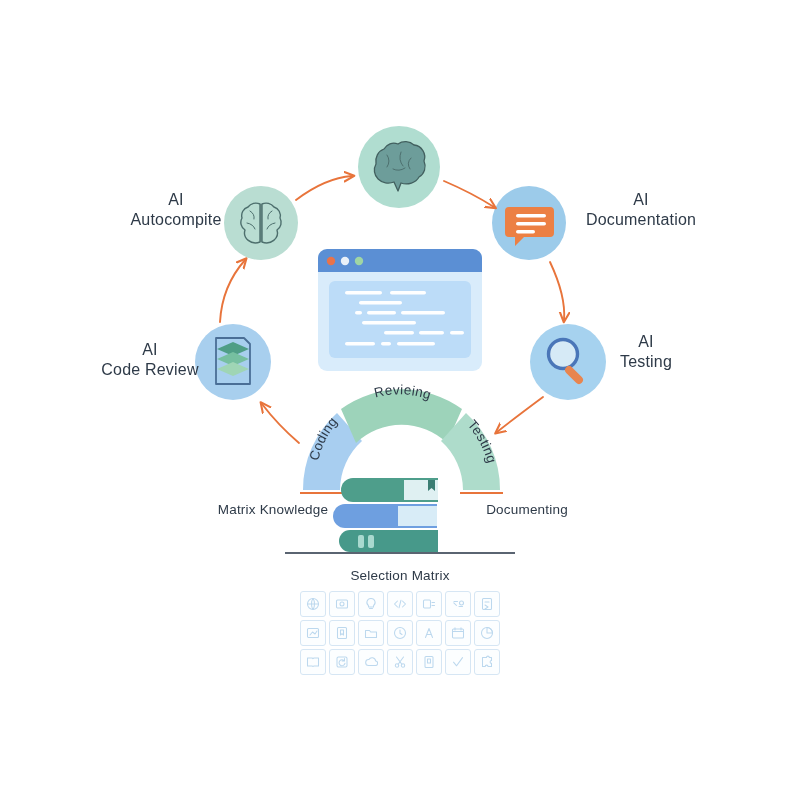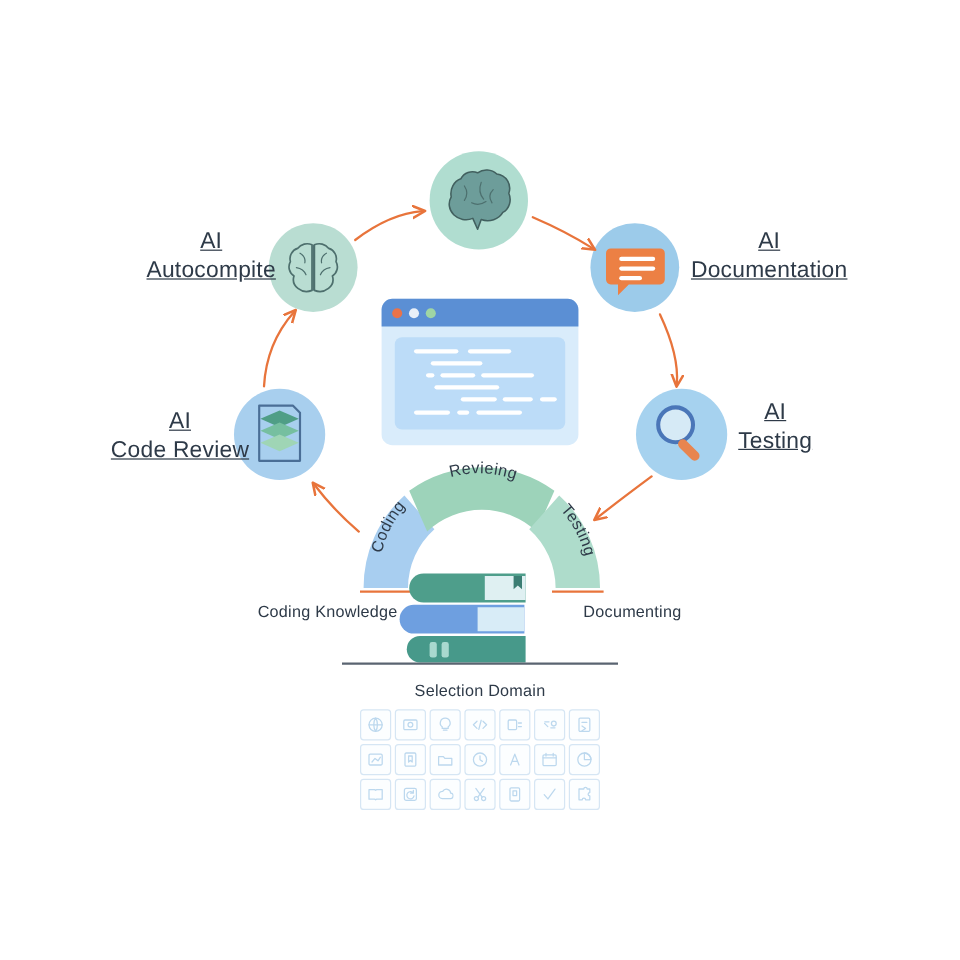--- a/index.html
+++ b/index.html
@@ -18,26 +18,25 @@
   }
   #canvas {
     position: absolute;
     inset: 0;
     width: 800px;
     height: 800px;
   }
   .node-label {
     position: absolute;
     text-align: center;
-    font-size: 19px;
+    font-size: 16px;
     line-height: 1.25;
     color: #2e3a48;
     white-space: pre-line;
     letter-spacing: .2px;
-    text-decoration: underline;
   }
   .flat-label {
     position: absolute;
     text-align: center;
     font-size: 13.5px;
     color: #2e3a48;
     letter-spacing: .2px;
     white-space: nowrap;
   }
   #label-autocomplete { left: 96px;  top: 190px;  width: 160px; }
@@ -223,23 +222,23 @@
 
 <div class="node-label" id="label-autocomplete">AI
 Autocompite</div>
 <div class="node-label" id="label-documentation">AI
 Documentation</div>
 <div class="node-label" id="label-testing">AI
 Testing</div>
 <div class="node-label" id="label-codereview">AI
 Code Review</div>
 
-<div class="flat-label" id="label-domain">Coding Knowledge</div>
+<div class="flat-label" id="label-domain">Matrix Knowledge</div>
 <div class="flat-label" id="label-documenting">Documenting</div>
-<div class="flat-label" id="label-matrix">Selection Domain</div>
+<div class="flat-label" id="label-matrix">Selection Matrix</div>
 
 <div class="icon-grid" id="icon-grid">
     <div class="icon-tile">
       <svg width="14" height="14" viewBox="0 0 14 14" fill="none" stroke="#bcd8ee" stroke-width="1.05" stroke-linecap="round" stroke-linejoin="round">
         <circle cx="7" cy="7" r="5.5"></circle>
         <path d="M1.5 7h11M7 1.5c2 2.5 2 8.5 0 11M7 1.5c-2 2.5-2 8.5 0 11"></path>
       </svg>
     </div>
     <div class="icon-tile">
       <svg width="14" height="14" viewBox="0 0 14 14" fill="none" stroke="#bcd8ee" stroke-width="1.05" stroke-linecap="round" stroke-linejoin="round">

